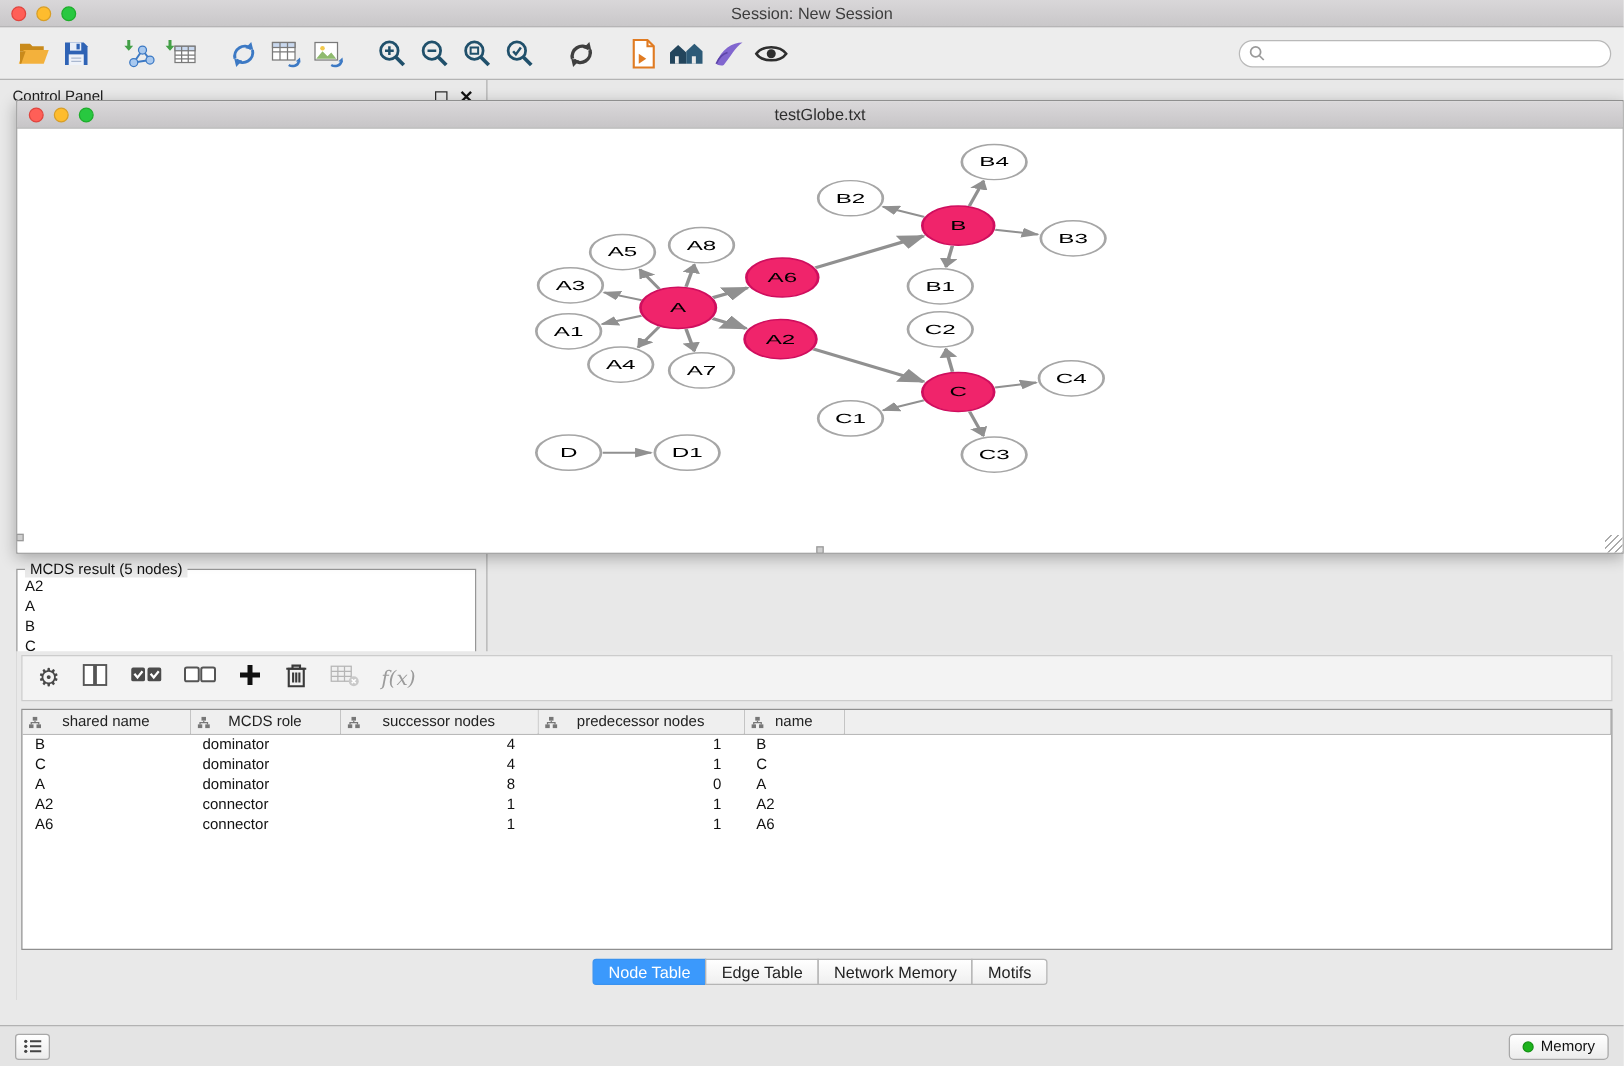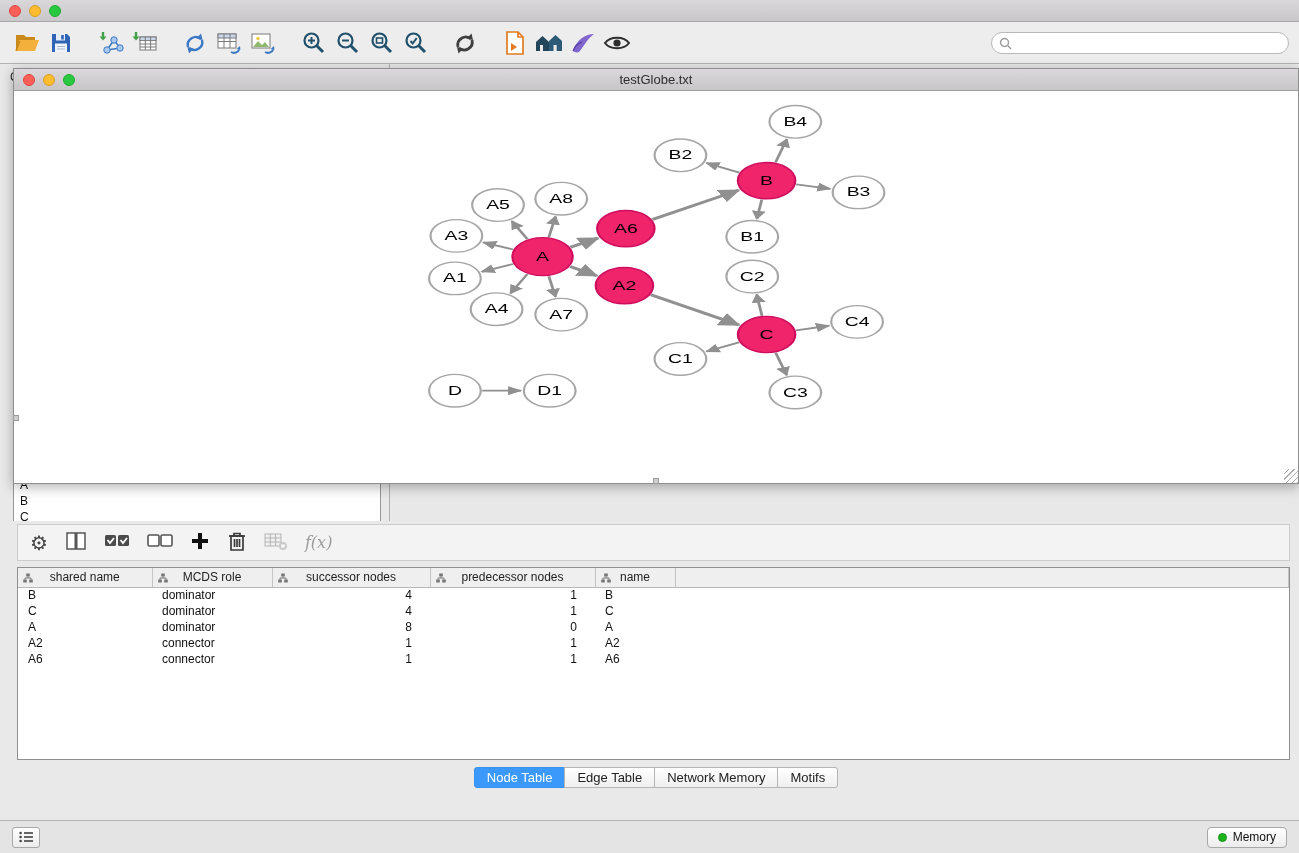--- a/index.html
+++ b/index.html
@@ -41,21 +41,21 @@
   .stepper{position:absolute;right:1px;top:1px;width:19px;height:20px;border-radius:3px;background:linear-gradient(#6daef9,#2f7cf6);display:flex;flex-direction:column;align-items:center;justify-content:center;gap:2px;}
   .tri-up{width:0;height:0;border-left:3.5px solid transparent;border-right:3.5px solid transparent;border-bottom:4.5px solid #fff;}
   .tri-down{width:0;height:0;border-left:3.5px solid transparent;border-right:3.5px solid transparent;border-top:4.5px solid #fff;}
   .btn-row{display:flex;justify-content:center;gap:16px;margin-top:13px;}
   .mac-btn{font-size:13px;padding:3px 15px;background:linear-gradient(#ffffff,#f1f1f1);border:1px solid #b3b3b3;border-radius:4px;color:#111;cursor:default;}
   .result-box{position:absolute;left:13px;right:8px;top:391px;height:345px;border:1px solid #979797;background:#fff;}
   .result-legend{position:absolute;top:-8px;left:6px;background:#e9e9e9;padding:0 4px;font-size:12px;color:#111;}
   .result-list{padding:5px 6px;font-size:12px;line-height:16px;color:#111;}
 
   
-  .network-window{position:absolute;left:13px;top:4px;right:0;height:416px;background:#fff;border:1px solid #8f8f8f;box-shadow:0 3px 12px rgba(0,0,0,.3);}
+  .network-window{position:absolute;left:13px;top:16px;right:0;height:363px;background:#fff;border:1px solid #8f8f8f;box-shadow:0 3px 12px rgba(0,0,0,.3);}
   .net-titlebar{height:22px;background:linear-gradient(#dad8da,#c7c5c7);border-bottom:1px solid #a0a0a0;position:relative;display:flex;align-items:center;}
   .net-title{flex:1;text-align:center;font-size:13px;color:#2e2e2e;}
   .net-canvas{position:absolute;top:22px;left:0;right:0;bottom:0;background:#fff;}
   .net-canvas svg{width:100%;height:100%;display:block;}
   .resize-grip{position:absolute;right:0;bottom:0;width:14px;height:14px;background:repeating-linear-gradient(135deg,transparent 0 3px,#ababab 3px 4px);}
   .win-handle{position:absolute;width:6px;height:6px;background:#cfcfcf;border:1px solid #9a9a9a;}
 
   
   .table-panel{position:absolute;left:13px;right:0;top:457px;bottom:0;background:#e9e9e9;}
   .tp-header{height:25px;display:flex;align-items:center;padding:0 9px 0 4px;font-size:12px;color:#1d1d1d;}
@@ -85,20 +85,21 @@
 <body>
 
 <div class="app">
 
   <div class="titlebar">
     <div class="traffic">
       <span class="tl red"></span>
       <span class="tl yellow"></span>
       <span class="tl green"></span>
     </div>
+    <div class="title">Session: New Session</div>
   </div>
 
   <div class="toolbar">
     <div class="tb-btn">
         <svg width="26" height="24" viewBox="0 0 26 24">
           <path d="M2 4h8l2 2h9v4H2z" fill="#c98a1b"></path>
           <path d="M1 20l4-11h20l-4 11z" fill="#f3b13c"></path>
           <path d="M2 4v16h1l3.5-10H2z" fill="#c98a1b"></path>
         </svg>
       </div>

